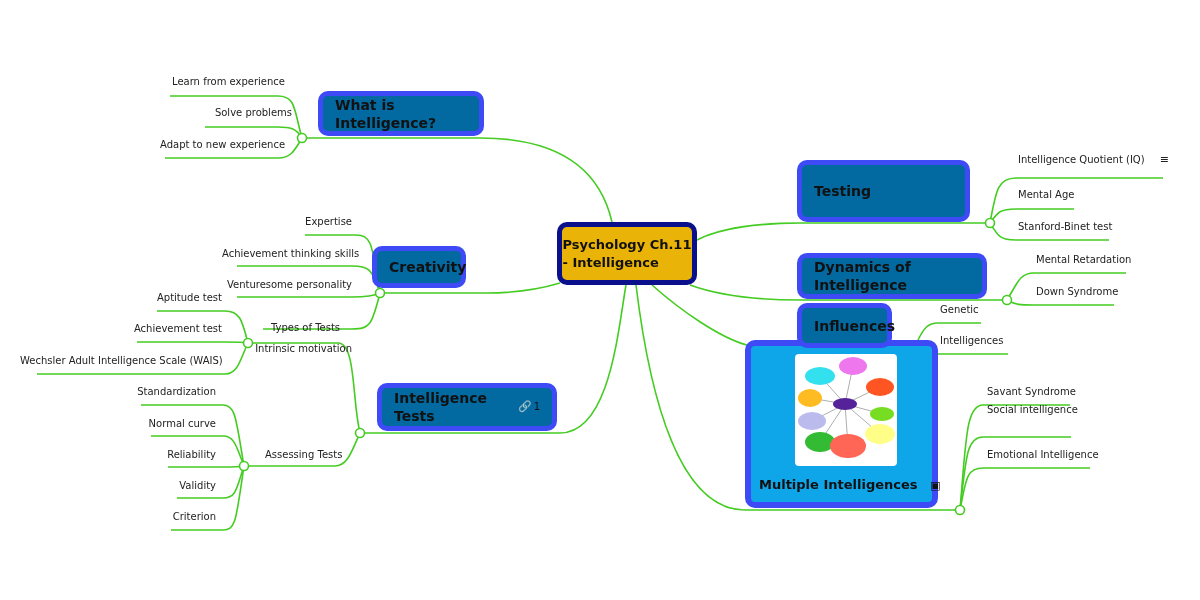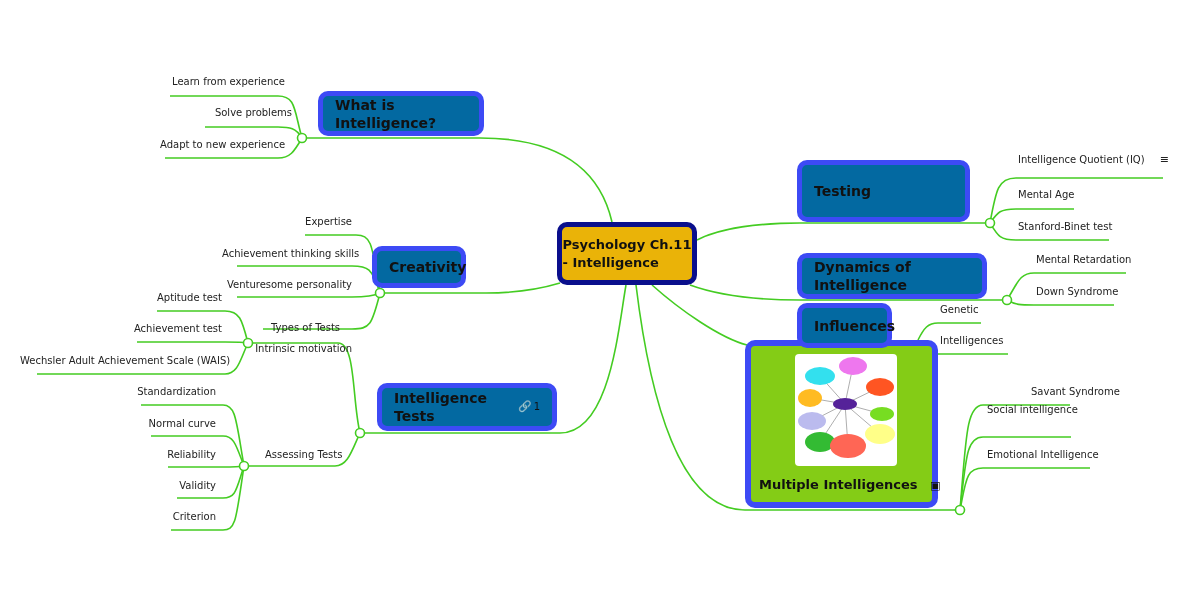--- a/index.html
+++ b/index.html
@@ -8,21 +8,21 @@
   #links { position: absolute; left: 0; top: 0; width: 1200px; height: 600px; }
   .node { position: absolute; box-sizing: border-box; border-radius: 10px;
           font-weight: bold; color: #111; display: flex; align-items: center; }
   .topic { background: #0369a1; border: 5px solid #3d4af5; font-size: 14px;
            padding: 16px 12px; line-height: 18px; }
   .central { background: #eab308; border: 5px solid #0a0f8c; font-size: 13px;
              justify-content: center; text-align: left; line-height: 18px; }
   .leaf { position: absolute; font-size: 10px; color: #222; white-space: nowrap; }
   .leaf.r { text-align: right; }
   .mi-box { position: absolute; left: 745px; top: 340px; width: 193px; height: 168px;
-            box-sizing: border-box; background: #84cc16; border: 6px solid #3d4af5;
+            box-sizing: border-box; background: #0ea5e9; border: 6px solid #3d4af5;
             border-radius: 10px; }
   .mi-img { position: absolute; left: 44px; top: 8px; width: 102px; height: 112px;
             background: #fff; border-radius: 4px; overflow: hidden; }
   .mi-label { position: absolute; left: 8px; bottom: 10px; font-weight: bold; font-size: 13px;
               color: #111; white-space: nowrap; }
   .icon { display: inline-block; font-weight: normal; }
 </style>
 </head>
 <body>
 
@@ -108,21 +108,21 @@
 <div class="leaf r" style="left:242px; top:310px; width:110px;margin-top:33px;">Intrinsic motivation</div>
 
 <div class="node topic" style="left:377px; top:383px; width:180px; height:48px;">
   <span>Intelligence Tests</span>
   <span class="icon" style="margin-left:14px; font-size:11px;">🔗</span>
   <span style="font-size:10px; font-weight:normal; margin-left:2px;">1</span>
 </div>
 <div class="leaf" style="left:271px; top:322px;">Types of Tests</div>
 <div class="leaf r" style="left:140px; top:292px; width:82px;">Aptitude test</div>
 <div class="leaf r" style="left:130px; top:323px; width:92px;">Achievement test</div>
-<div class="leaf r" style="left:20px; top:355px; width:202px;">Wechsler Adult Achievement Scale (WAIS)</div>
+<div class="leaf r" style="left:20px; top:355px; width:202px;">Wechsler Adult Intelligence Scale (WAIS)</div>
 
 <div class="leaf" style="left:265px; top:449px;">Assessing Tests</div>
 <div class="leaf r" style="left:130px; top:386px; width:86px;">Standardization</div>
 <div class="leaf r" style="left:130px; top:418px; width:86px;">Normal curve</div>
 <div class="leaf r" style="left:130px; top:449px; width:86px;">Reliability</div>
 <div class="leaf r" style="left:130px; top:480px; width:86px;">Validity</div>
 <div class="leaf r" style="left:130px; top:511px; width:86px;">Criterion</div>
 
 <div class="node topic" style="left:797px; top:160px; width:173px; height:62px;">
   <div>
@@ -173,15 +173,15 @@
     <span class="icon" style="margin-left:8px; font-size:11px;">▣</span>
   </div>
 </div>
 
 <div class="node topic" style="left:797px; top:303px; width:95px; height:45px;">
   <span>Influences</span>
 </div>
 <div class="leaf" style="left:940px; top:304px;">Genetic</div>
 <div class="leaf" style="left:940px; top:335px;">Intelligences</div>
 
-<div class="leaf" style="left:1031px; top:386px;">Savant Syndrome</div>
+<div class="leaf" style="left:987px; top:386px;">Savant Syndrome</div>
 <div class="leaf" style="left:987px; top:404px;">Social intelligence</div>
 <div class="leaf" style="left:987px; top:449px;">Emotional Intelligence</div>
 
 </body></html>

